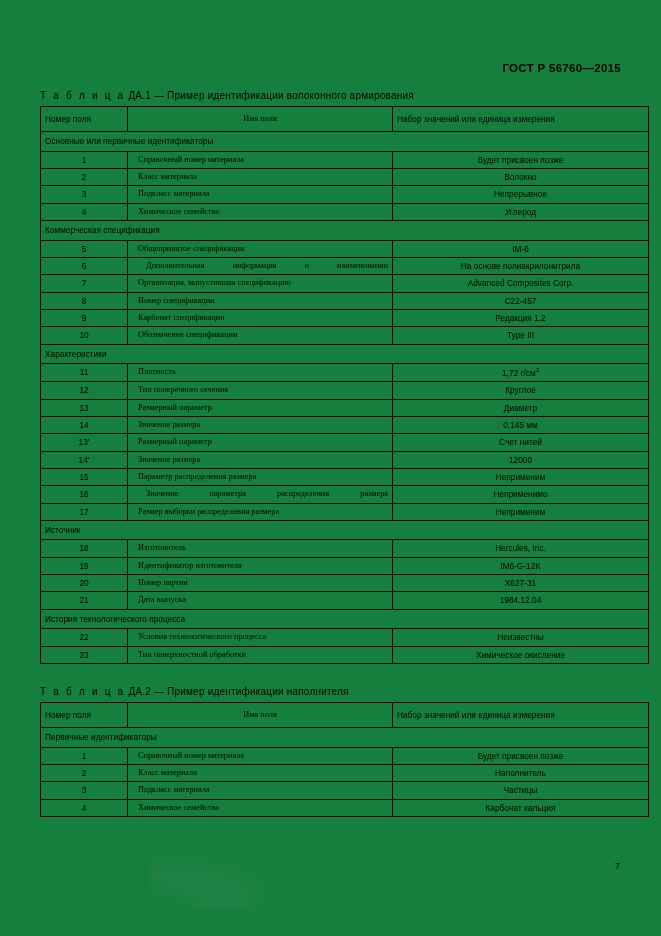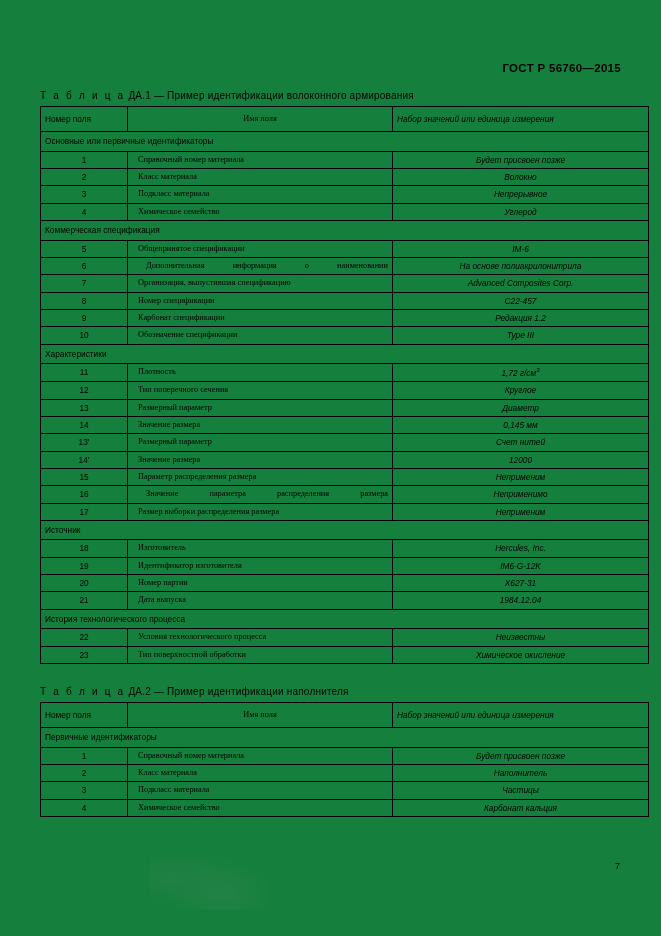--- a/index.html
+++ b/index.html
@@ -51,21 +51,21 @@
   }
   table.doc-table td {
     border: 1px solid #000;
     font-size: 8.3px;
     padding: 3px 4px;
     vertical-align: middle;
     line-height: 1.25;
   }
   .col-num { width: 78px; text-align: center; }
   .col-name { width: 256px; text-align: left; padding-left: 10px !important; font-family: Liberation Serif, serif; }
-  .col-val  { width: 247px; text-align: center; font-style: italic; }
+  .col-val  { width: 247px; text-align: center; }
   .hdr td {
     text-align: left;
     font-size: 8.3px;
     padding: 7px 4px !important;
   }
   .section td {
     font-size: 8.3px;
     padding: 4px !important;
   }
   .justify {

